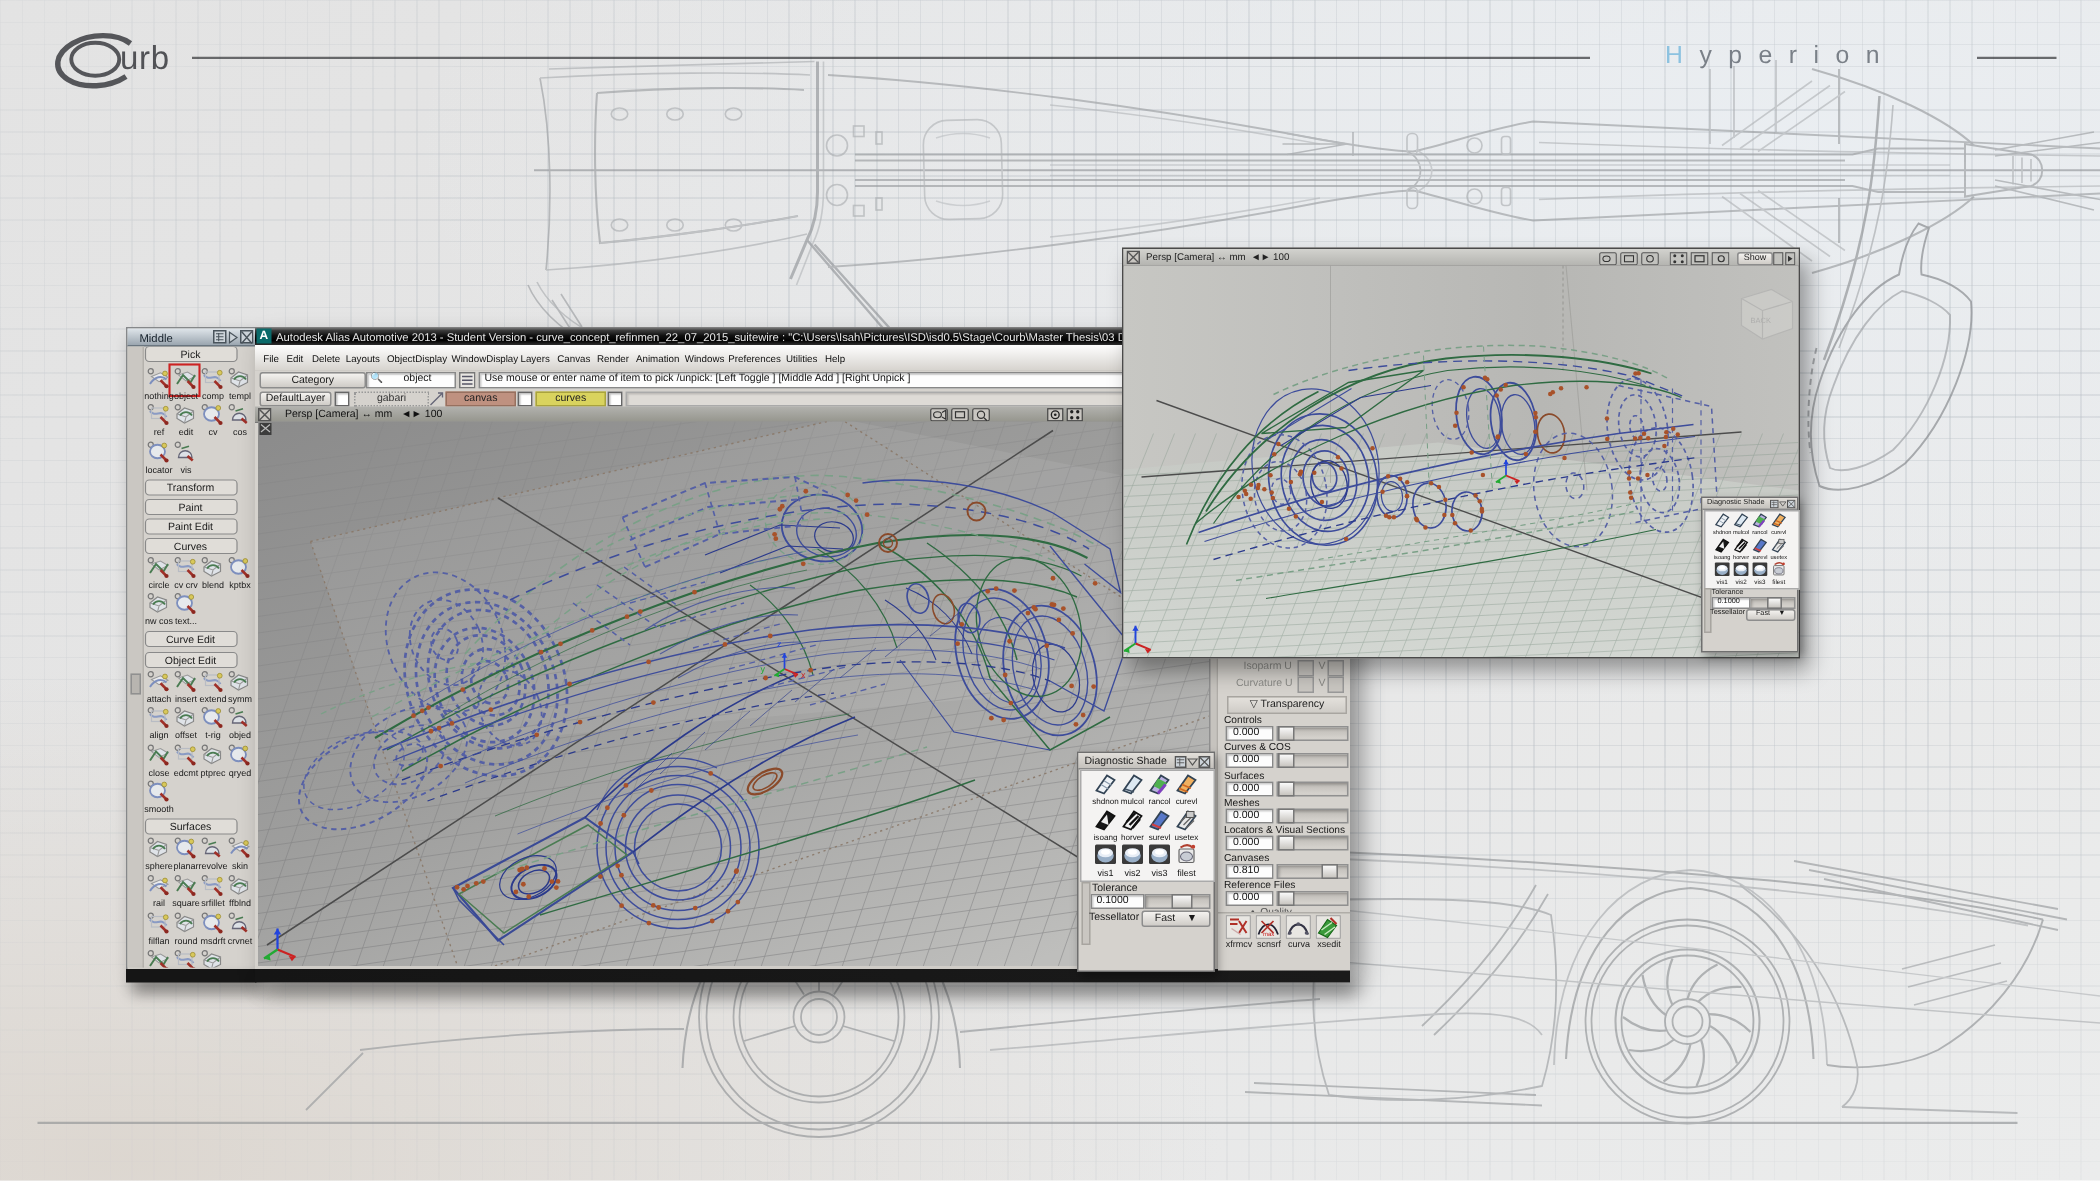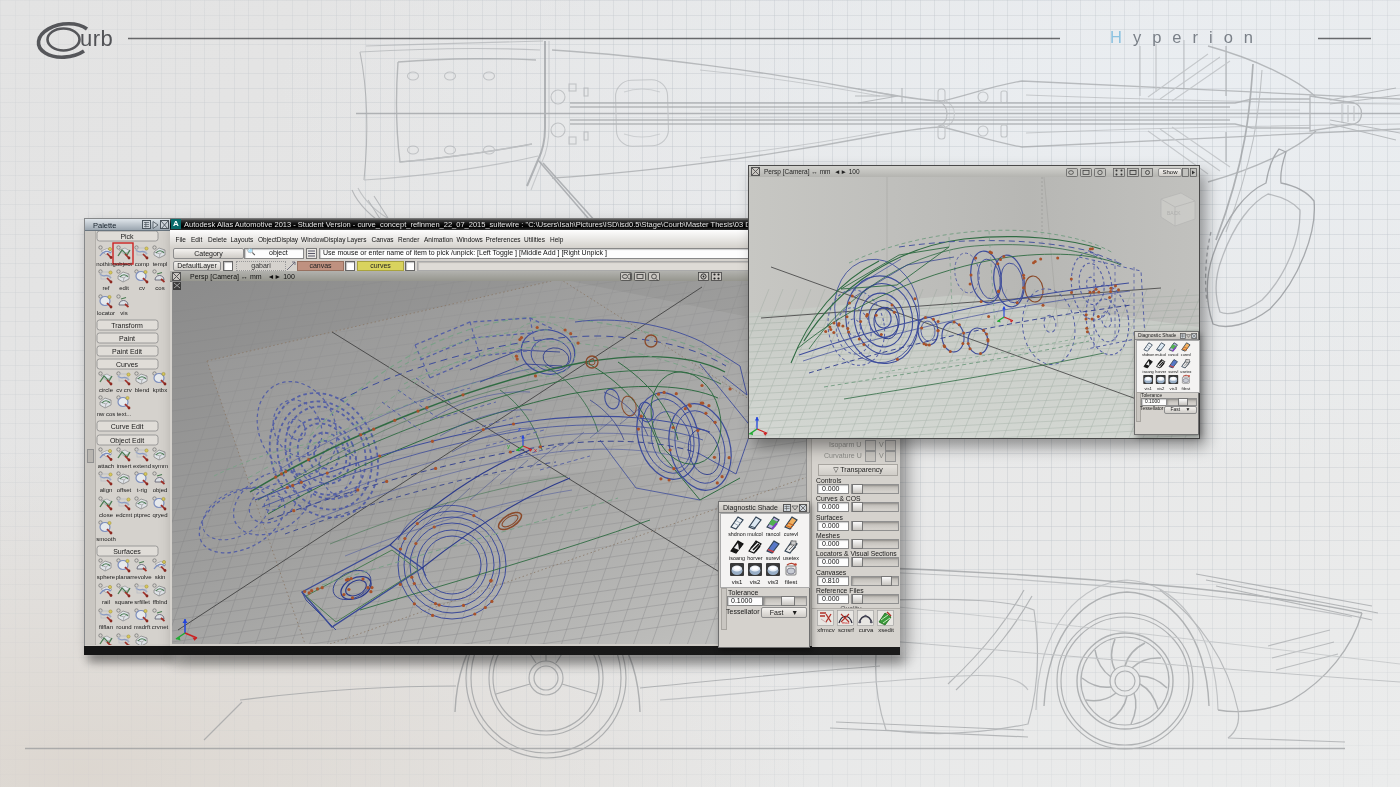--- a/index.html
+++ b/index.html
@@ -236,21 +236,21 @@
 <g fill="none" stroke="#55565a">
 <path d="M 87 29 A 27 16.5 -7 1 0 84 51" stroke-width="3.6"></path>
 <ellipse cx="63.5" cy="39.5" rx="16" ry="11" stroke-width="2.6"></ellipse>
 </g>
 <text x="80" y="46" font-size="22" fill="#515256" font-family="Liberation Sans,sans-serif" letter-spacing="0.5">urb</text>
 </svg>
 <div class="abs" style="left:1110px;top:28px;font-size:16.5px;letter-spacing:11px;color:#7a8088;">
 <span style="color:#8cc2e0">H</span>yperion</div>
 <div class="win" style="left:84px;top:218px;width:85px;height:427px;border:1px solid #86888a;box-shadow:5px 7px 12px rgba(0,0,0,0.4)">
 <div style="position:absolute;left:0;top:0;width:85px;height:11px;background:linear-gradient(to bottom,#dfe5ea,#9ba6b0);border-bottom:1px solid #6a7680"></div>
-<div class="lbl" style="left:8px;top:2px;font-size:7.5px;color:#15202a">Palette</div>
+<div class="lbl" style="left:8px;top:2px;font-size:7.5px;color:#15202a">Middle</div>
 <svg class="abs" style="left:57px;top:1px" width="27" height="10" viewBox="0 0 27 10">
       <rect x="0.5" y="0.5" width="8" height="8" fill="#cdd4da" stroke="#4a545c"></rect>
       <path d="M 2,2.5 h 5 M 2,4.5 h 5 M 2,6.5 h 5 M 3.8,2 v 5.5" stroke="#4a545c" stroke-width="0.7"></path>
       <path d="M 11,1.5 l 5,3.5 l -5,3.5 z" fill="#cdd4da" stroke="#4a545c" stroke-width="0.8"></path>
       <rect x="18.5" y="0.5" width="8" height="8" fill="#cdd4da" stroke="#4a545c"></rect>
       <path d="M 19,1 L 26,9 M 26,1 L 19,9" stroke="#4a545c" stroke-width="0.9"></path>
     </svg>
 <div style="position:absolute;left:0;top:12px;width:10px;height:414px;background:#cac7c2;border-right:1px solid #b4b1ac"></div>
 <div style="position:absolute;left:2px;top:230px;width:5px;height:12px;background:#b8b5b0;border:1px solid #909090"></div>
 <svg class="abs" style="left:0;top:12px" width="85" height="414" viewBox="0 0 85 414">

